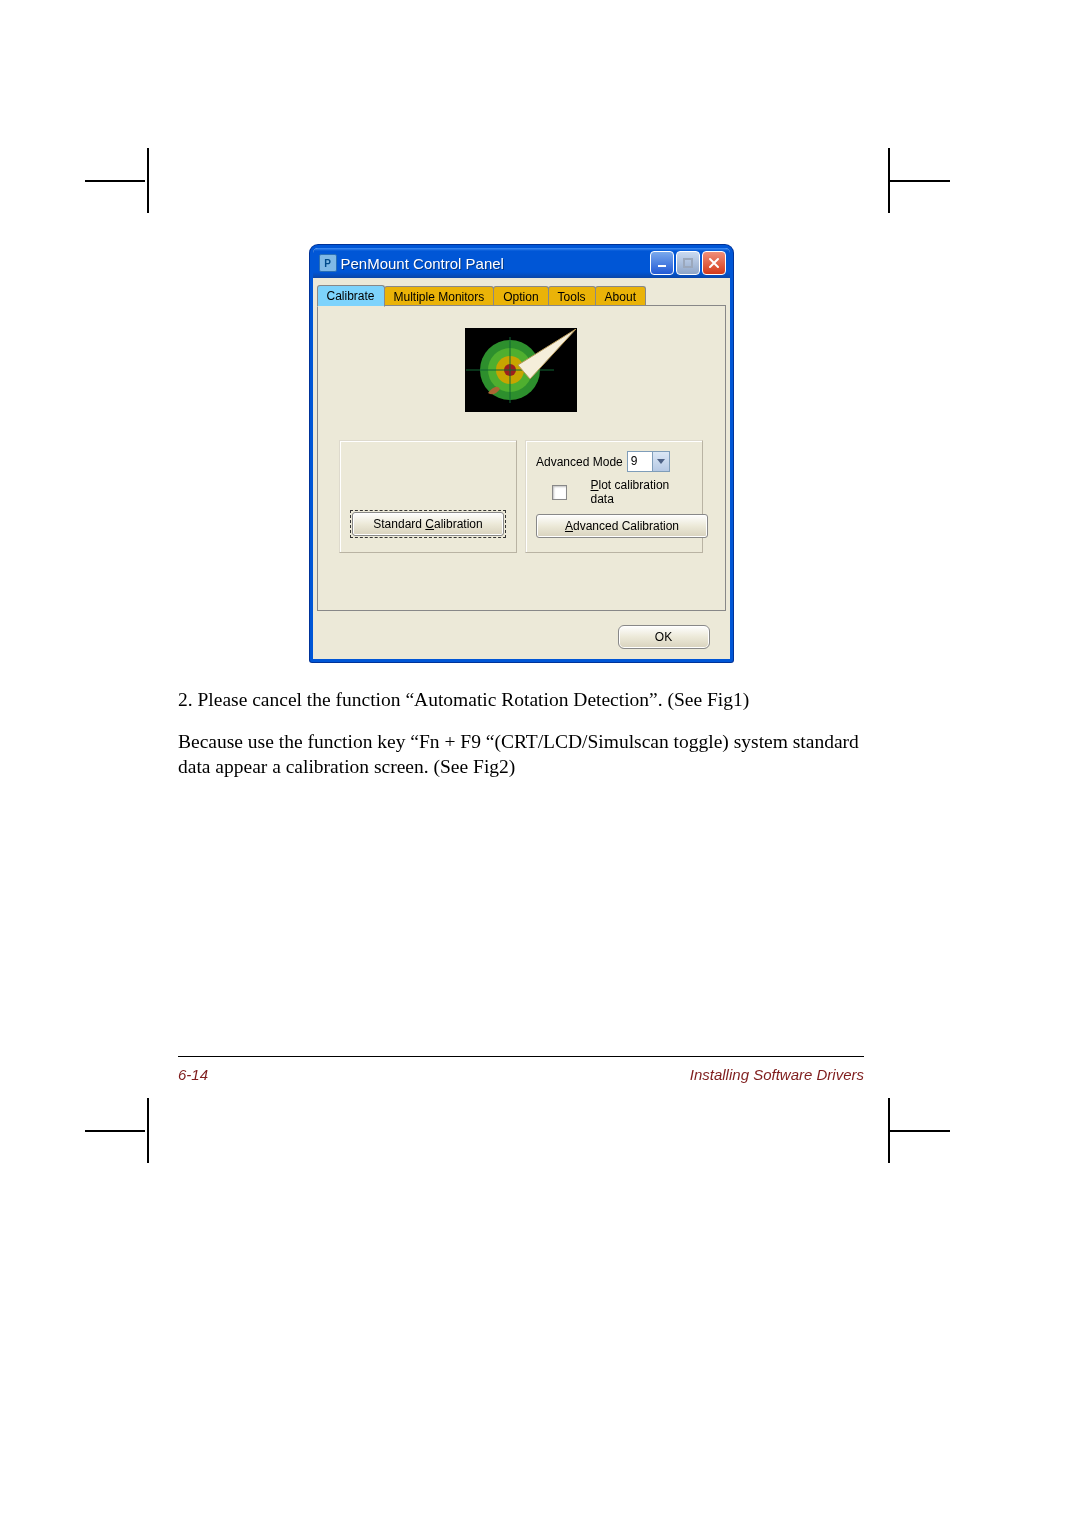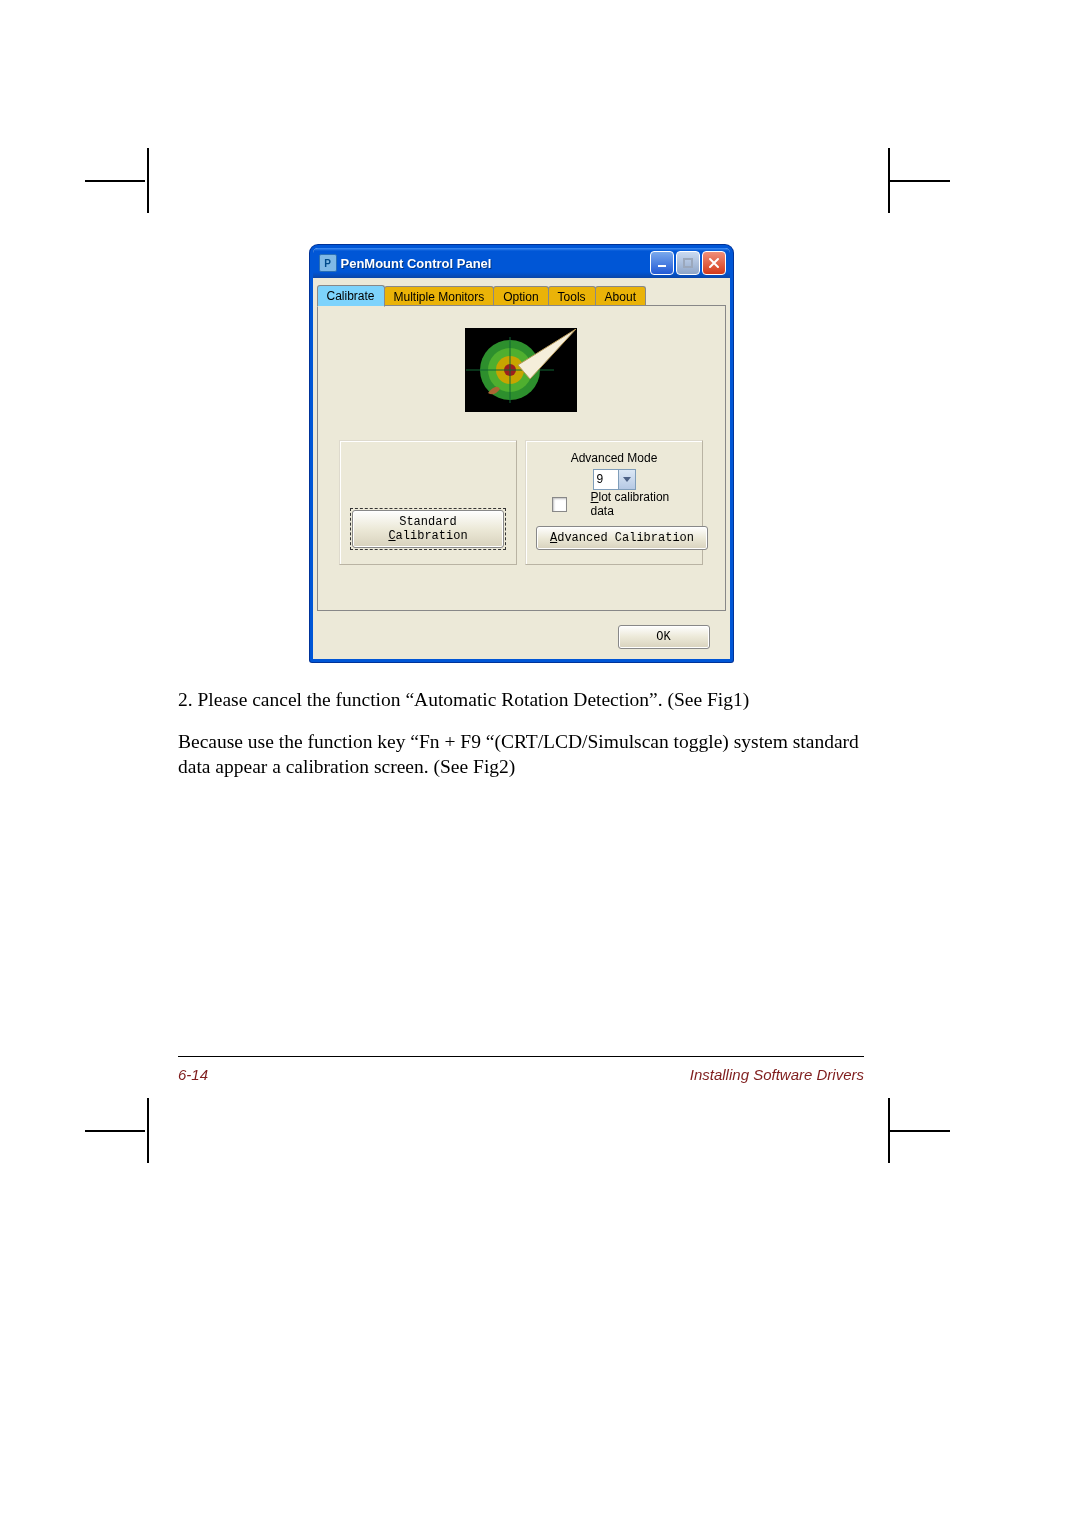--- a/index.html
+++ b/index.html
@@ -56,22 +56,22 @@
     justify-content: center;
     font-size: 10px;
     background: #7fb8e6;
     border: 1px solid #2a6fb5;
     border-radius: 2px;
     color: #004a8a;
     font-weight: bold;
   }
   .titlebar-text {
     color: #fff;
-    font-weight: bold;
-    font-size: 13px;
+    font-weight: normal;
+    font-size: 15px;
     text-shadow: 1px 1px 0 rgba(0,0,0,0.4);
     flex: 1;
     white-space: nowrap;
   }
   .titlebar-buttons {
     display: flex;
     gap: 2px;
   }
   .title-btn {
     width: 22px;
@@ -164,21 +164,21 @@
   }
   .gb-right {
     font-family: Tahoma, sans-serif;
     font-size: 12px;
     color: #000;
   }
   .adv-row {
     display: flex;
     align-items: center;
     gap: 4px;
-    flex-direction: column;
+    margin-bottom: 6px;
   }
   .combo {
     display: inline-flex;
     border: 1px solid #7f9db9;
     background: #fff;
     height: 19px;
     align-items: stretch;
   }
   .combo-text {
     width: 18px;
@@ -202,21 +202,21 @@
     margin-left: 16px;
   }
   .chk {
     width: 13px;
     height: 13px;
     border: 1px solid #888;
     background: #fff;
     box-shadow: inset 1px 1px 2px rgba(0,0,0,0.25);
   }
   .xp-btn {
-    font-family: Liberation Mono, monospace;
+    font-family: Liberation Sans, sans-serif;
     font-size: 12px;
     padding: 4px 8px;
     min-width: 134px;
     text-align: center;
     border: 1px solid #888;
     border-radius: 3px;
     background: linear-gradient(to bottom, #fefefe 0%, #ece9d8 50%, #d8d2bd 100%);
     box-shadow: inset 0 0 0 1px #fff;
     color: #000;
   }
@@ -229,21 +229,21 @@
   .std-btn-wrap {
     border: 1px dashed #333;
     padding: 1px;
     display: inline-block;
   }
   .ok-row {
     display: flex;
     justify-content: flex-end;
     padding: 14px 18px 2px 0;
   }
-  .ok-row .xp-btn { min-width: 74px; }
+  .ok-row .xp-btn { min-width: 74px; border-radius: 6px; }
 
   
   .doc-text {
     margin-top: 26px;
     font-family: "Times New Roman", serif;
     font-size: 19.5px;
     color: #000;
     line-height: 1.28;
   }
   .doc-text p { margin: 17px 0 14px 0; }

